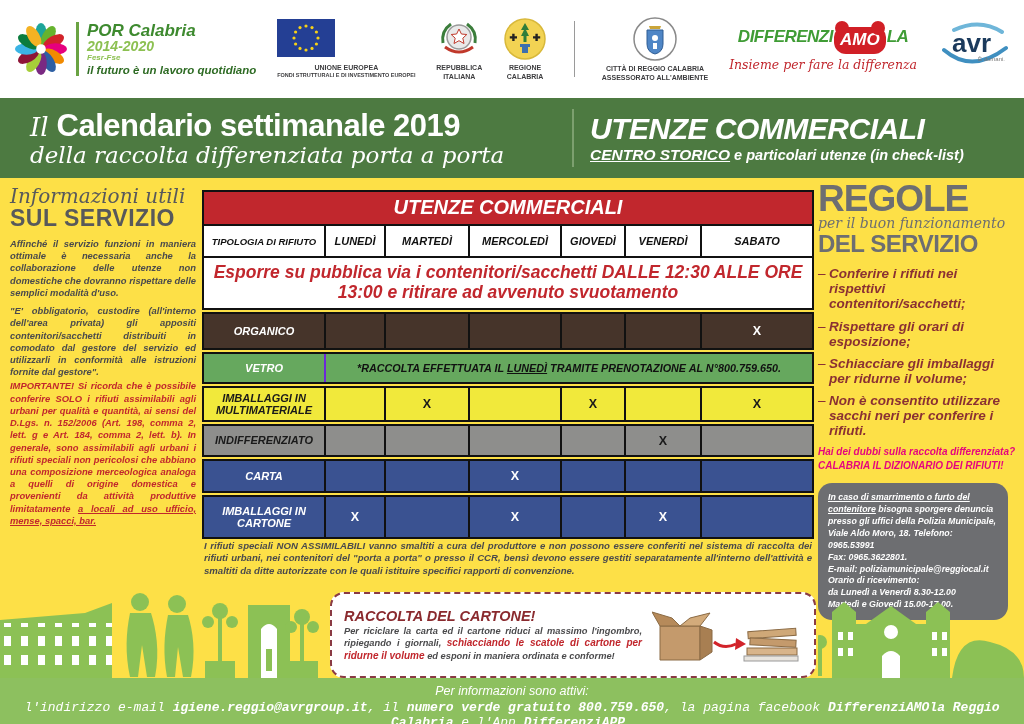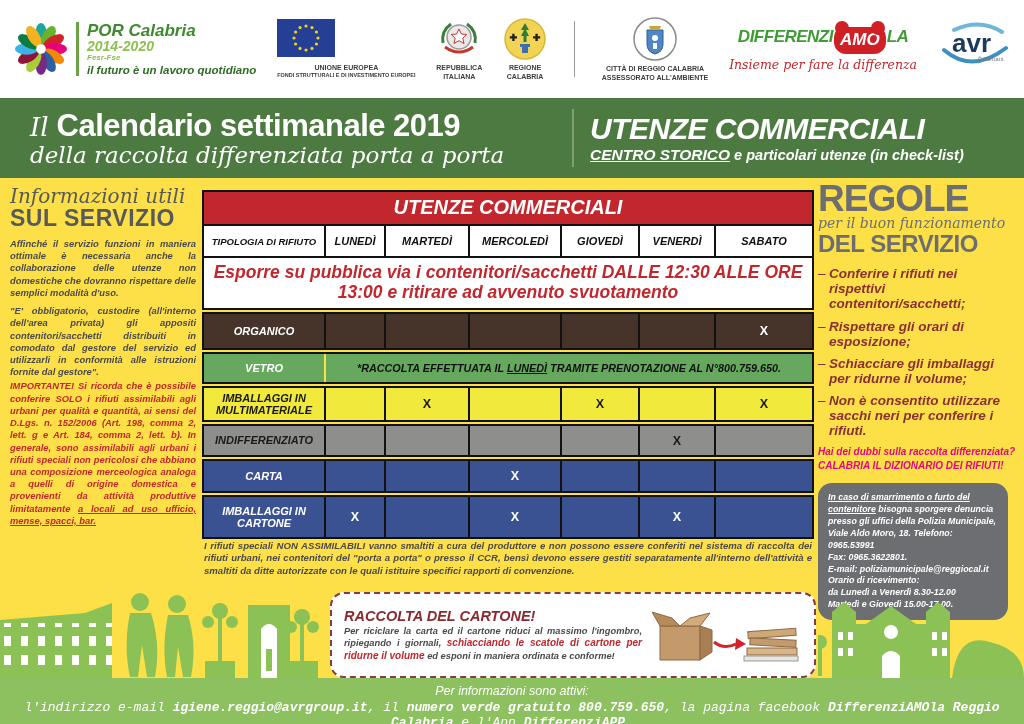--- a/index.html
+++ b/index.html
@@ -57,23 +57,23 @@
              font-weight:bold; font-style:italic; font-size:11px; color:#111; height:30px; }
   .t-hcell:first-child { border-left:none; font-size:9.5px; }
   .t-notice { border:2px solid #111; border-top:none; color:#c1272d; font-weight:bold; font-style:italic;
               font-size:17.5px; text-align:center; line-height:1.12; padding:5px 8px 6px; background:#fff; }
   .trow { display:flex; border:2px solid #111; margin-top:2px; }
   .tlabel { width:120px; display:flex; align-items:center; justify-content:center; text-align:center;
             font-weight:bold; font-style:italic; font-size:11px; line-height:1.15; padding:2px; }
   .tcell { border-left:2px solid #111; display:flex; align-items:center; justify-content:center;
            font-weight:bold; font-size:12.5px; }
   .cw0 { width:120px; } .cw1 { width:60px; } .cw2 { width:84px; } .cw3 { width:92px; }
-  .cw4 { width:78px; } .cw5 { width:76px; } .cw6 { flex:1; }
+  .cw4 { width:64px; } .cw5 { width:76px; } .cw6 { flex:1; }
   .r0 { height:38px; } .r1 { height:32px; } .r2 { height:36px; } .r3 { height:33px; } .r4 { height:34px; } .r5 { height:44px; }
-  .t-vetronote { flex:1; border-left:2px solid #fde047; display:flex; align-items:center; justify-content:center;
+  .t-vetronote { flex:1; border-left:2px solid #6d28d9; display:flex; align-items:center; justify-content:center;
                  font-weight:bold; font-style:italic; font-size:10.8px; color:#111; text-align:center; padding:0 4px; }
   .t-vetronote .u { text-decoration:underline; }
 
   .footnote { position:absolute; top:540px; left:204px; width:608px; font-size:9.6px; font-weight:bold;
               font-style:italic; color:#4a4a4c; text-align:justify; line-height:1.3; }
 
   
   .right-panel { position:absolute; top:180px; left:818px; width:198px; }
   .rp-h1 { color:#6d6e71; font-weight:bold; font-size:37px; letter-spacing:-1px; line-height:1; }
   .rp-script { font-family:"DejaVu Serif", serif; font-style:italic; color:#6d6e71; font-size:14px; margin-top:-2px; }

